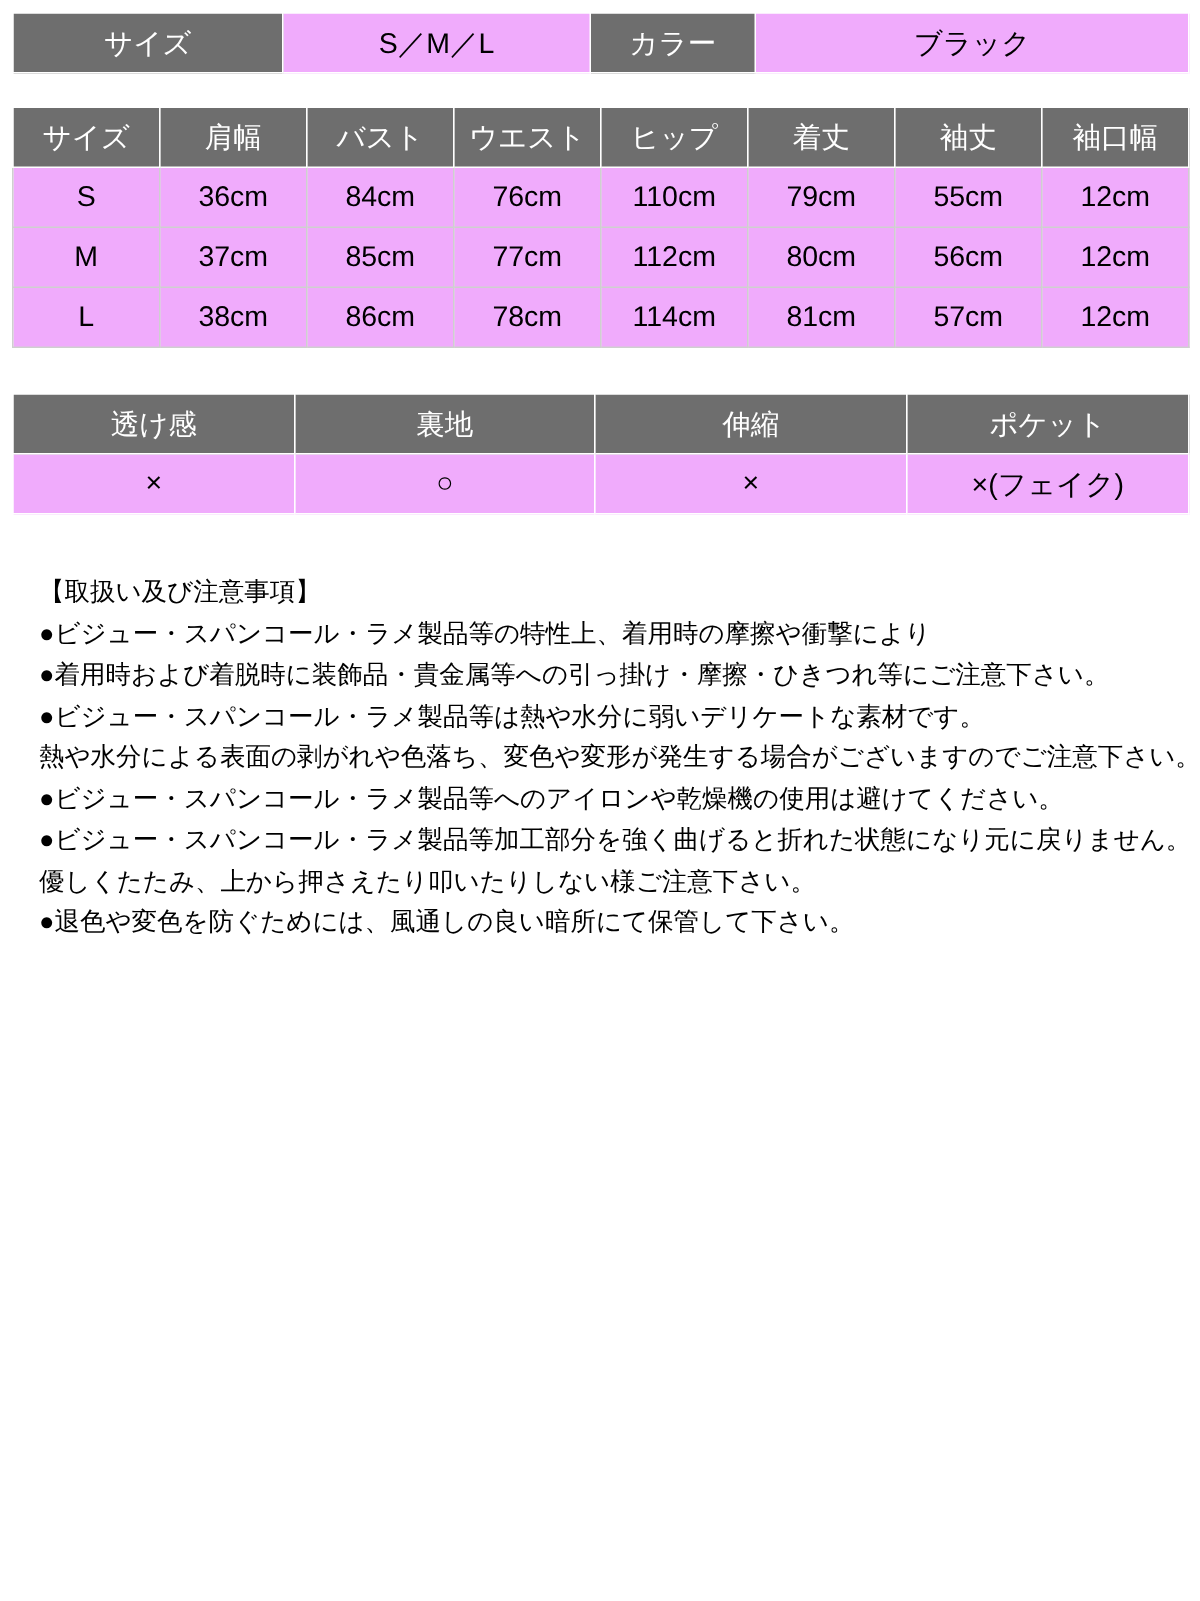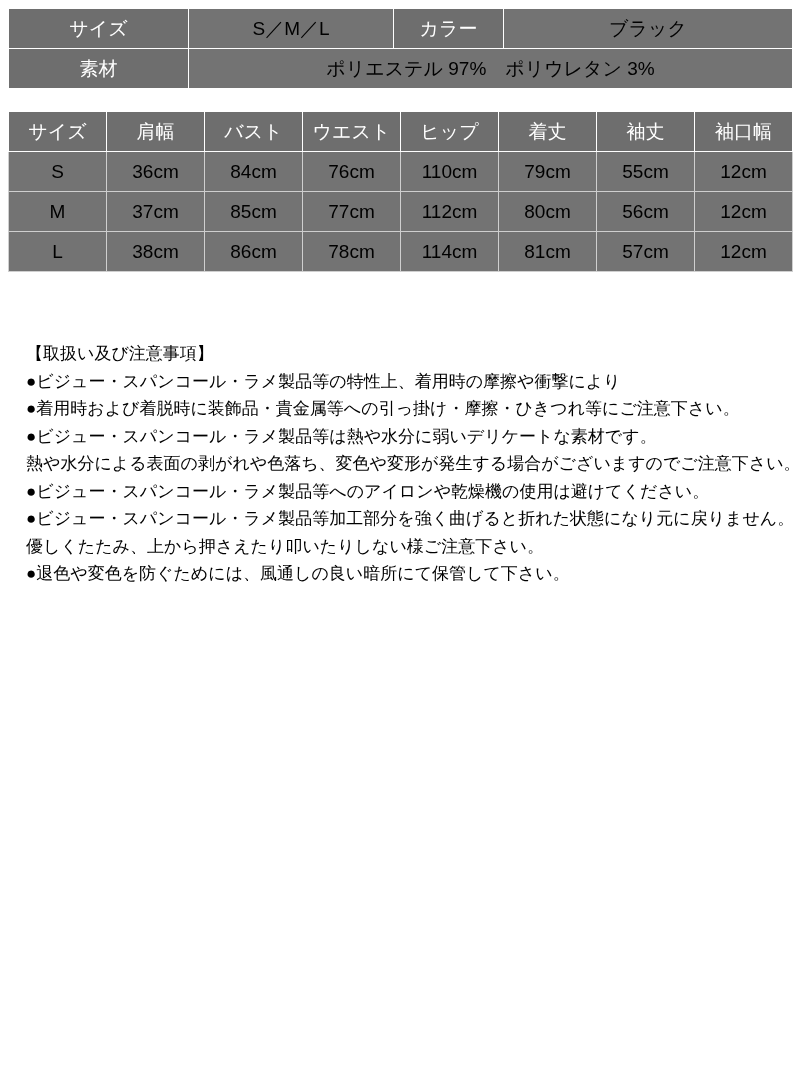--- a/index.html
+++ b/index.html
@@ -32,21 +32,21 @@
     font-weight: normal;
     font-size: 19px;
     padding: 0;
     height: 40px;
   }
   .hdr {
     background: #6e6e6e;
     color: #ffffff;
   }
   .cell {
-    background: #737373;
+    background: #f0abfc;
     color: #000000;
   }
   
   .spec td, .spec th {
     border: 1px solid #cfcfcf;
   }
   .spec .hdr {
     background: #6e6e6e;
     color: #ffffff;
     border: 1px solid #ffffff;
@@ -74,24 +74,20 @@
         <col style="width:205px">
         <col style="width:110px">
         <col style="width:289px">
     </colgroup>
     <tbody>
       <tr>
         <td class="hdr">サイズ</td>
         <td class="cell">S／M／L</td>
         <td class="hdr">カラー</td>
         <td class="cell">ブラック</td>
-      </tr>
-      <tr>
-        <td class="hdr">素材</td>
-        <td class="cell" colspan="3">ポリエステル 97%　ポリウレタン 3%</td>
       </tr>
     </tbody>
   </table>
 
   <div class="block-gap-22"></div>
 
   <table class="spec">
     <colgroup>
       <col style="width:98px">
         <col style="width:98px">
@@ -146,20 +142,44 @@
         <td class="cell">12cm</td>
       </tr>
     </tbody>
   </table>
 
   <div class="block-gap-22"></div>
 
 
   <div class="block-gap-8"></div>
 
+  <table class="detail2">
+    <colgroup>
+      <col style="width:188px">
+        <col style="width:200px">
+        <col style="width:208px">
+        <col style="width:188px">
+    </colgroup>
+    <thead>
+      <tr>
+        <th class="hdr">透け感</th>
+        <th class="hdr">裏地</th>
+        <th class="hdr">伸縮</th>
+        <th class="hdr">ポケット</th>
+      </tr>
+    </thead>
+    <tbody>
+      <tr>
+        <td class="cell">×</td>
+        <td class="cell">○</td>
+        <td class="cell">×</td>
+        <td class="cell">×(フェイク)</td>
+      </tr>
+    </tbody>
+  </table>
 
   <div class="notes">
     <div class="note-line">【取扱い及び注意事項】</div>
     <div class="note-line">●ビジュー・スパンコール・ラメ製品等の特性上、着用時の摩擦や衝撃により</div>
     <div class="note-line">●着用時および着脱時に装飾品・貴金属等への引っ掛け・摩擦・ひきつれ等にご注意下さい。</div>
     <div class="note-line">●ビジュー・スパンコール・ラメ製品等は熱や水分に弱いデリケートな素材です。</div>
     <div class="note-line">熱や水分による表面の剥がれや色落ち、変色や変形が発生する場合がございますのでご注意下さい。</div>
     <div class="note-line">●ビジュー・スパンコール・ラメ製品等へのアイロンや乾燥機の使用は避けてください。</div>
     <div class="note-line">●ビジュー・スパンコール・ラメ製品等加工部分を強く曲げると折れた状態になり元に戻りません。</div>
     <div class="note-line">優しくたたみ、上から押さえたり叩いたりしない様ご注意下さい。</div>

